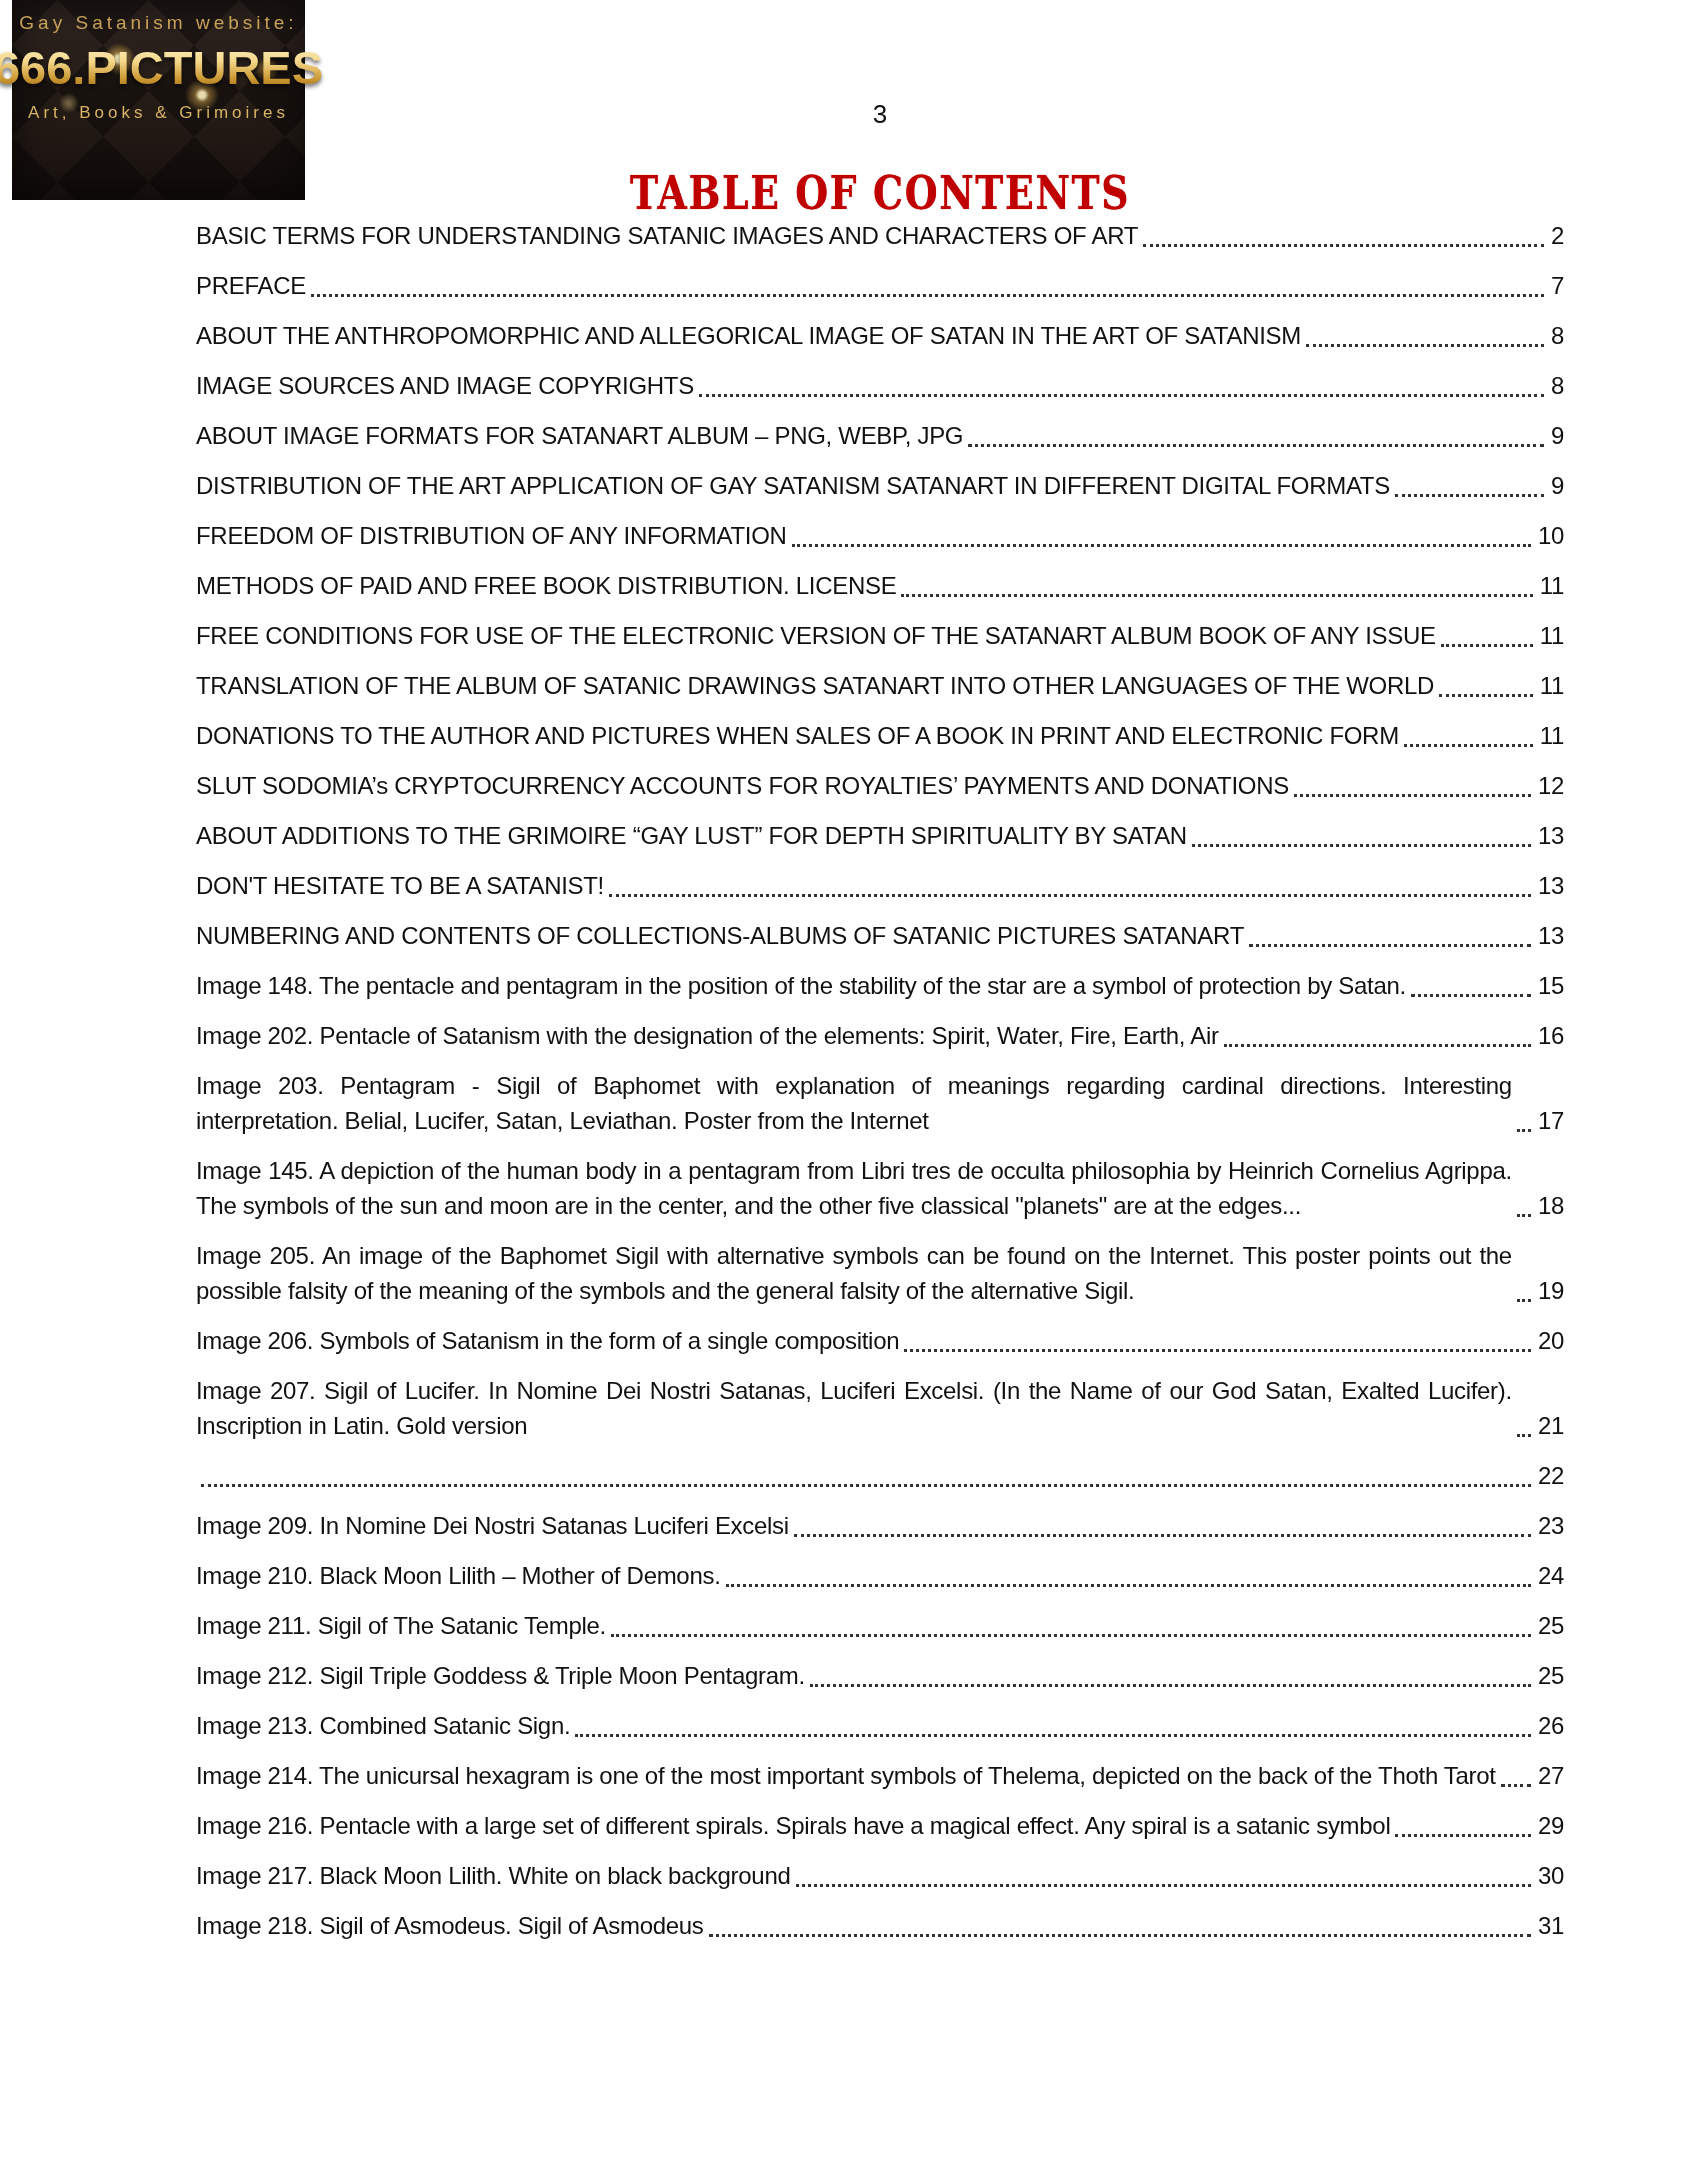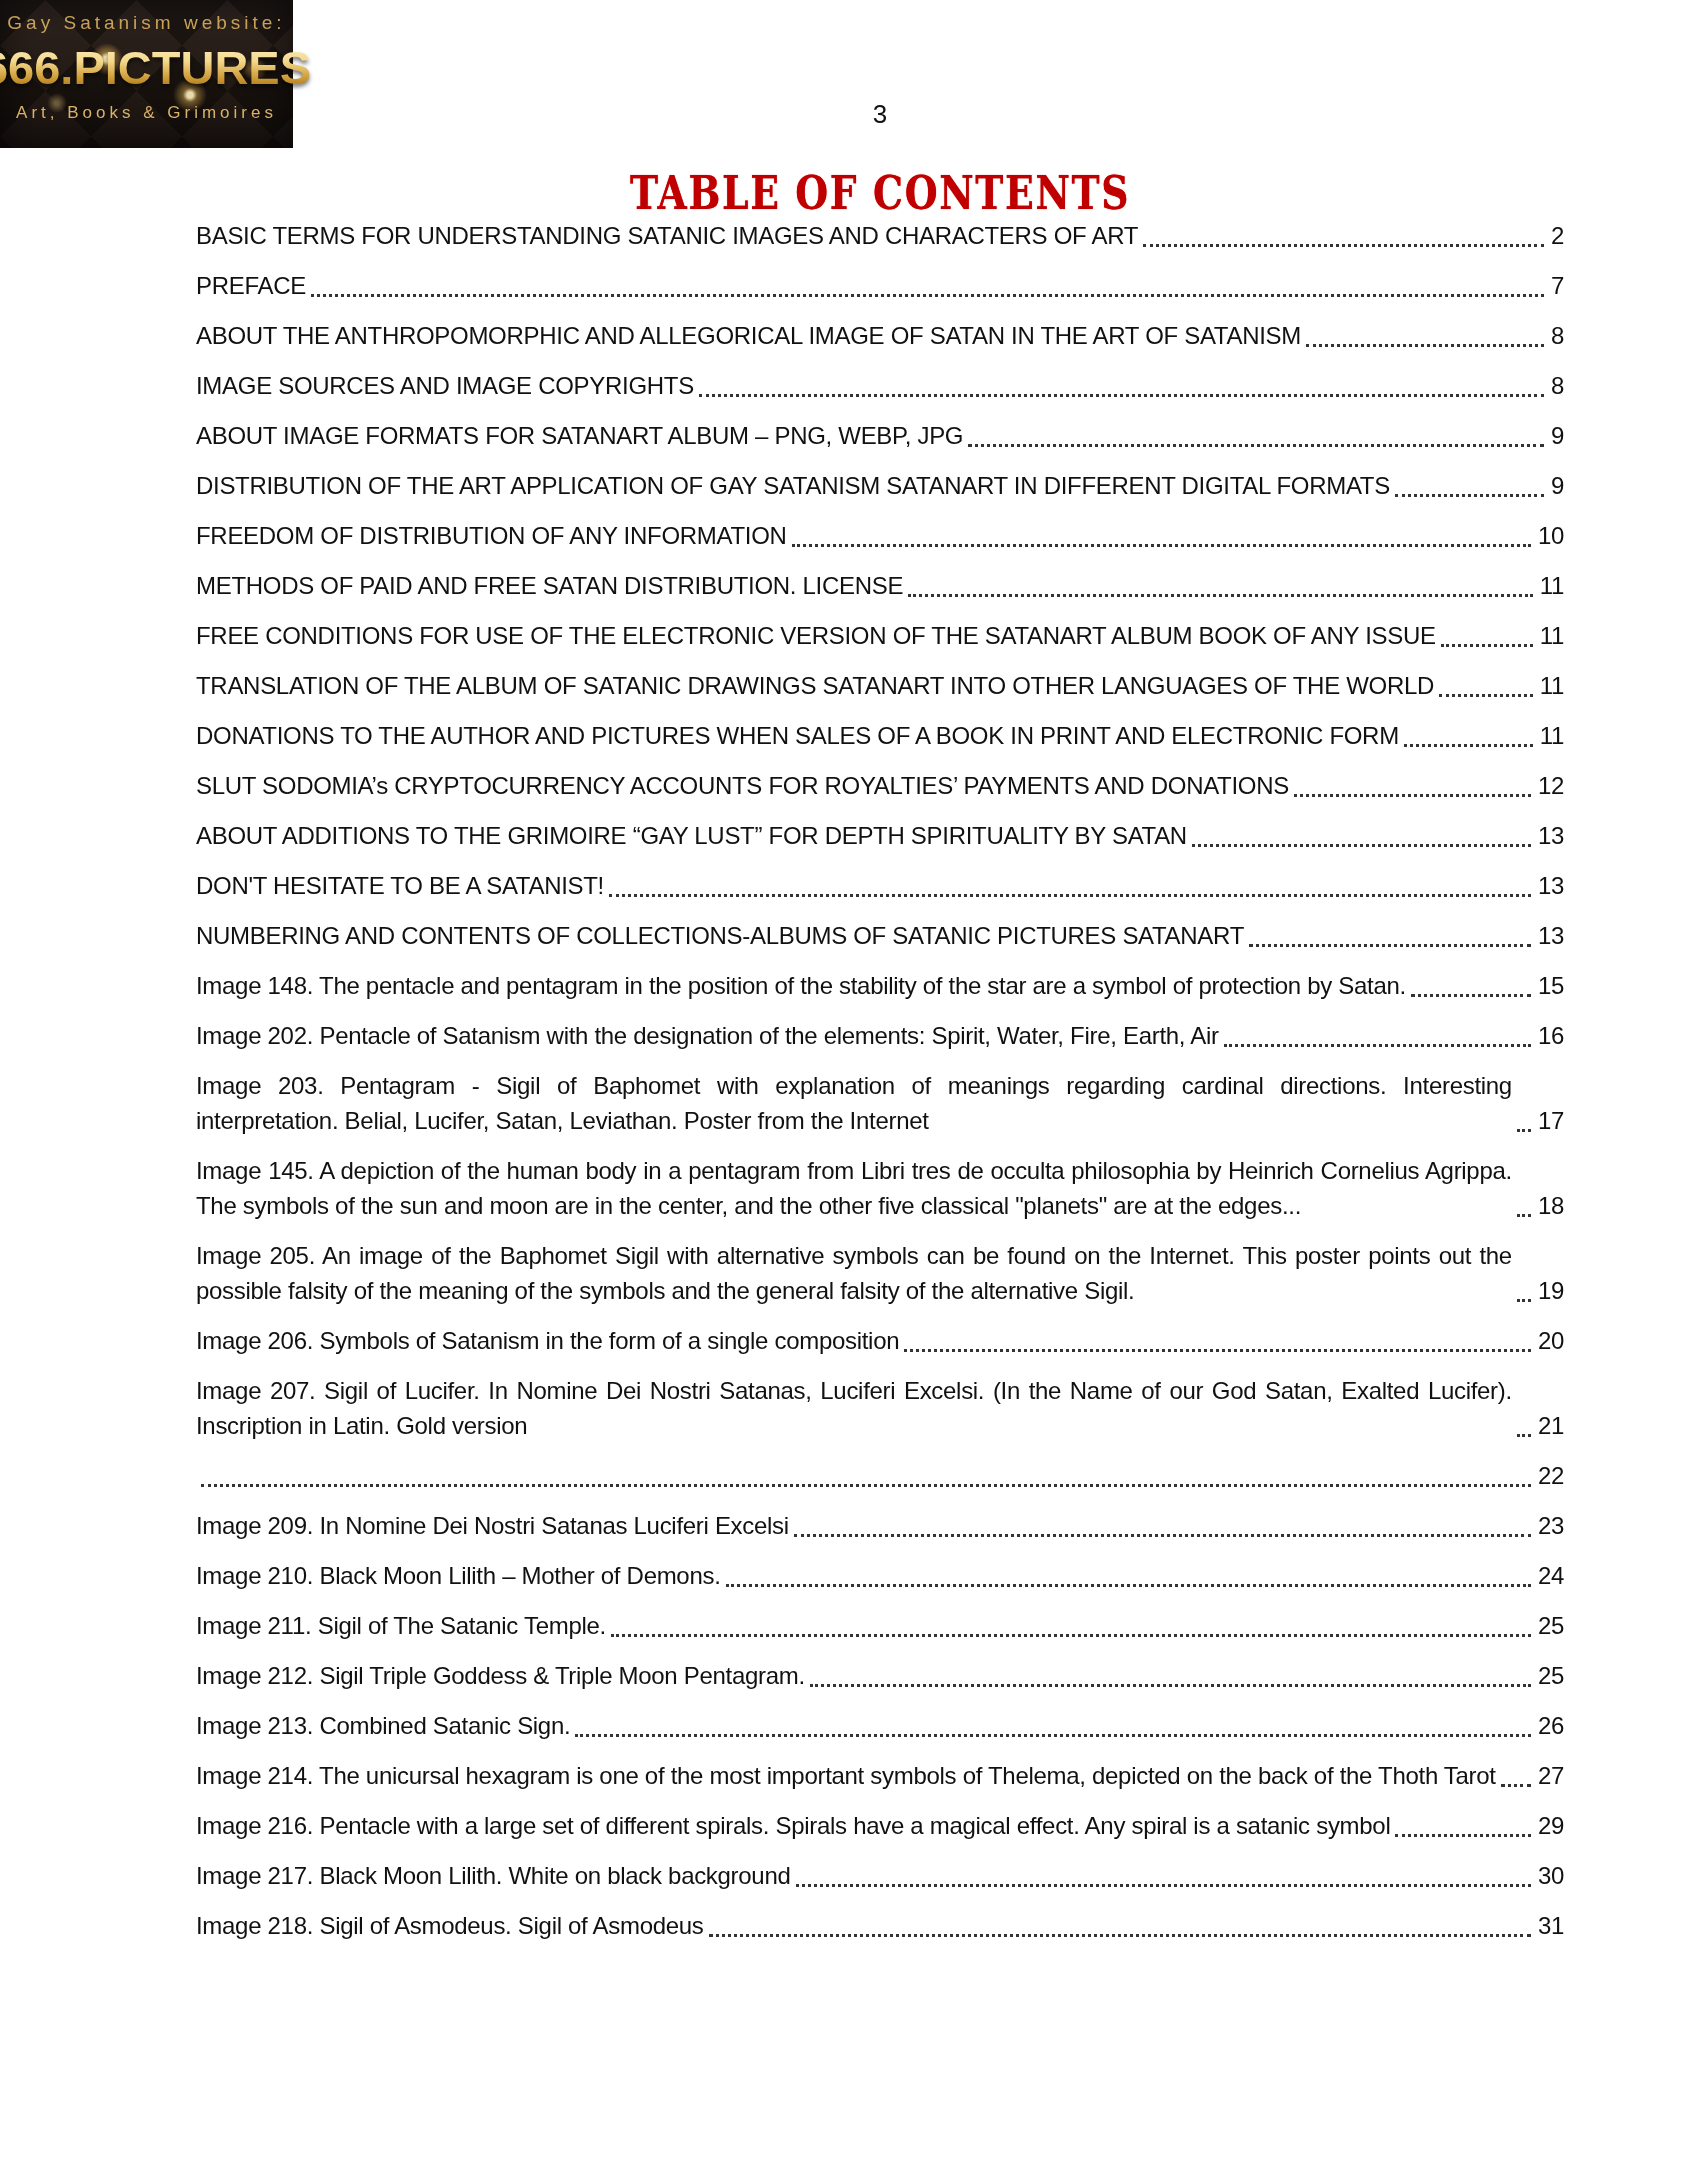--- a/index.html
+++ b/index.html
@@ -9,22 +9,22 @@
     height: 2178px;
     background: #ffffff;
     font-family: "Liberation Sans", sans-serif;
     color: #111111;
     overflow: hidden;
   }
 
   
   .logo {
     position: absolute;
-    left: 0; top: 0;
-    width: 293px; height: 148px;
+    left: 12px; top: 0;
+    width: 293px; height: 200px;
     background-color: #241b15;
     background-image:
       radial-gradient(circle at 107px 59px,  rgba(255,240,190,0.95) 0 3px, rgba(255,200,90,0.45) 7px, rgba(255,180,60,0) 16px),
       radial-gradient(circle at 190px 95px,  rgba(255,240,190,0.90) 0 3px, rgba(255,200,90,0.40) 7px, rgba(255,180,60,0) 17px),
       radial-gradient(circle at 255px 69px,  rgba(255,230,160,0.75) 0 2px, rgba(255,190,80,0.35) 5px, rgba(255,180,60,0) 12px),
       radial-gradient(circle at 57px 103px,  rgba(255,220,140,0.35) 0 2px, rgba(255,180,60,0) 10px),
       linear-gradient(45deg,  rgba(0,0,0,0.35) 25%, rgba(0,0,0,0) 25%, rgba(0,0,0,0) 75%, rgba(0,0,0,0.35) 75%),
       linear-gradient(-45deg, rgba(0,0,0,0.35) 25%, rgba(0,0,0,0) 25%, rgba(0,0,0,0) 75%, rgba(0,0,0,0.35) 75%),
       linear-gradient(180deg, #2e2420 0%, #241b15 55%, #191210 100%);
     background-size: auto, auto, auto, auto, 91px 91px, 91px 91px, auto;
@@ -165,21 +165,21 @@
         <span class="toc-label">DISTRIBUTION OF THE ART APPLICATION OF GAY SATANISM SATANART IN DIFFERENT DIGITAL FORMATS</span>
         <span class="toc-leader"></span>
         <span class="toc-page">9</span>
       </div>
       <div class="toc-entry">
         <span class="toc-label">FREEDOM OF DISTRIBUTION OF ANY INFORMATION</span>
         <span class="toc-leader"></span>
         <span class="toc-page">10</span>
       </div>
       <div class="toc-entry">
-        <span class="toc-label">METHODS OF PAID AND FREE SATAN DISTRIBUTION. LICENSE</span>
+        <span class="toc-label">METHODS OF PAID AND FREE BOOK DISTRIBUTION. LICENSE</span>
         <span class="toc-leader"></span>
         <span class="toc-page">11</span>
       </div>
       <div class="toc-entry">
         <span class="toc-label">FREE CONDITIONS FOR USE OF THE ELECTRONIC VERSION OF THE SATANART ALBUM BOOK OF ANY ISSUE</span>
         <span class="toc-leader"></span>
         <span class="toc-page">11</span>
       </div>
       <div class="toc-entry">
         <span class="toc-label">TRANSLATION OF THE ALBUM OF SATANIC DRAWINGS SATANART INTO OTHER LANGUAGES OF THE WORLD</span>

